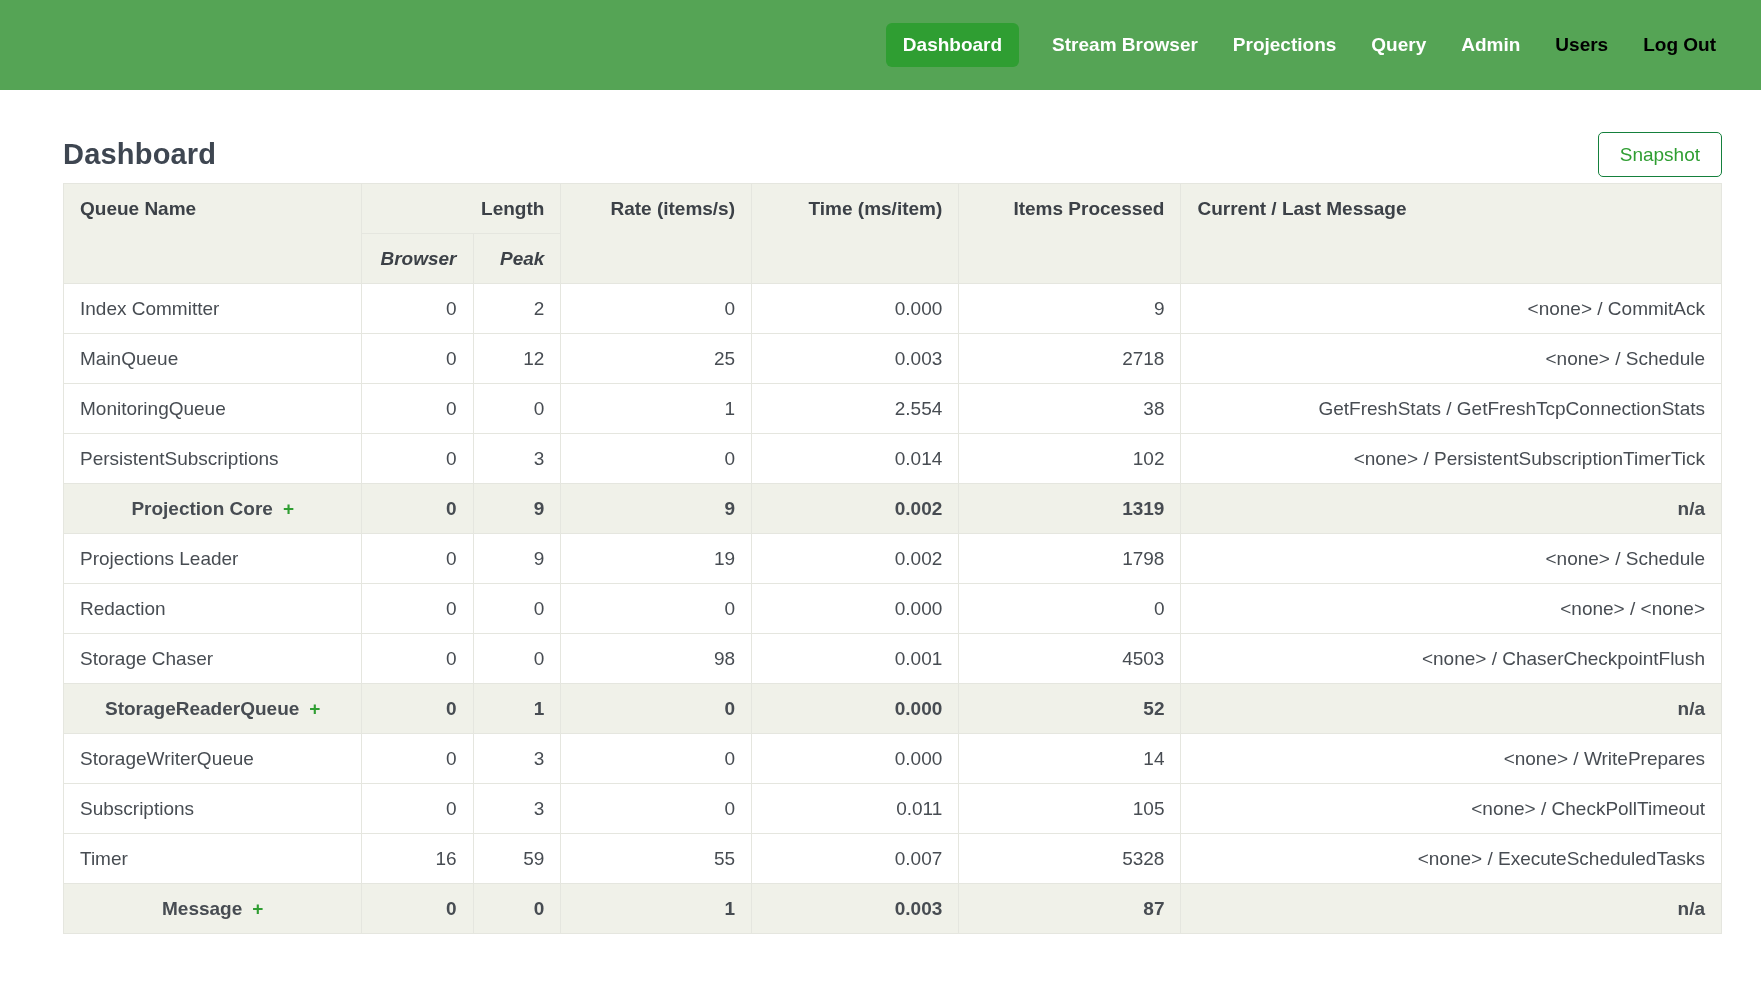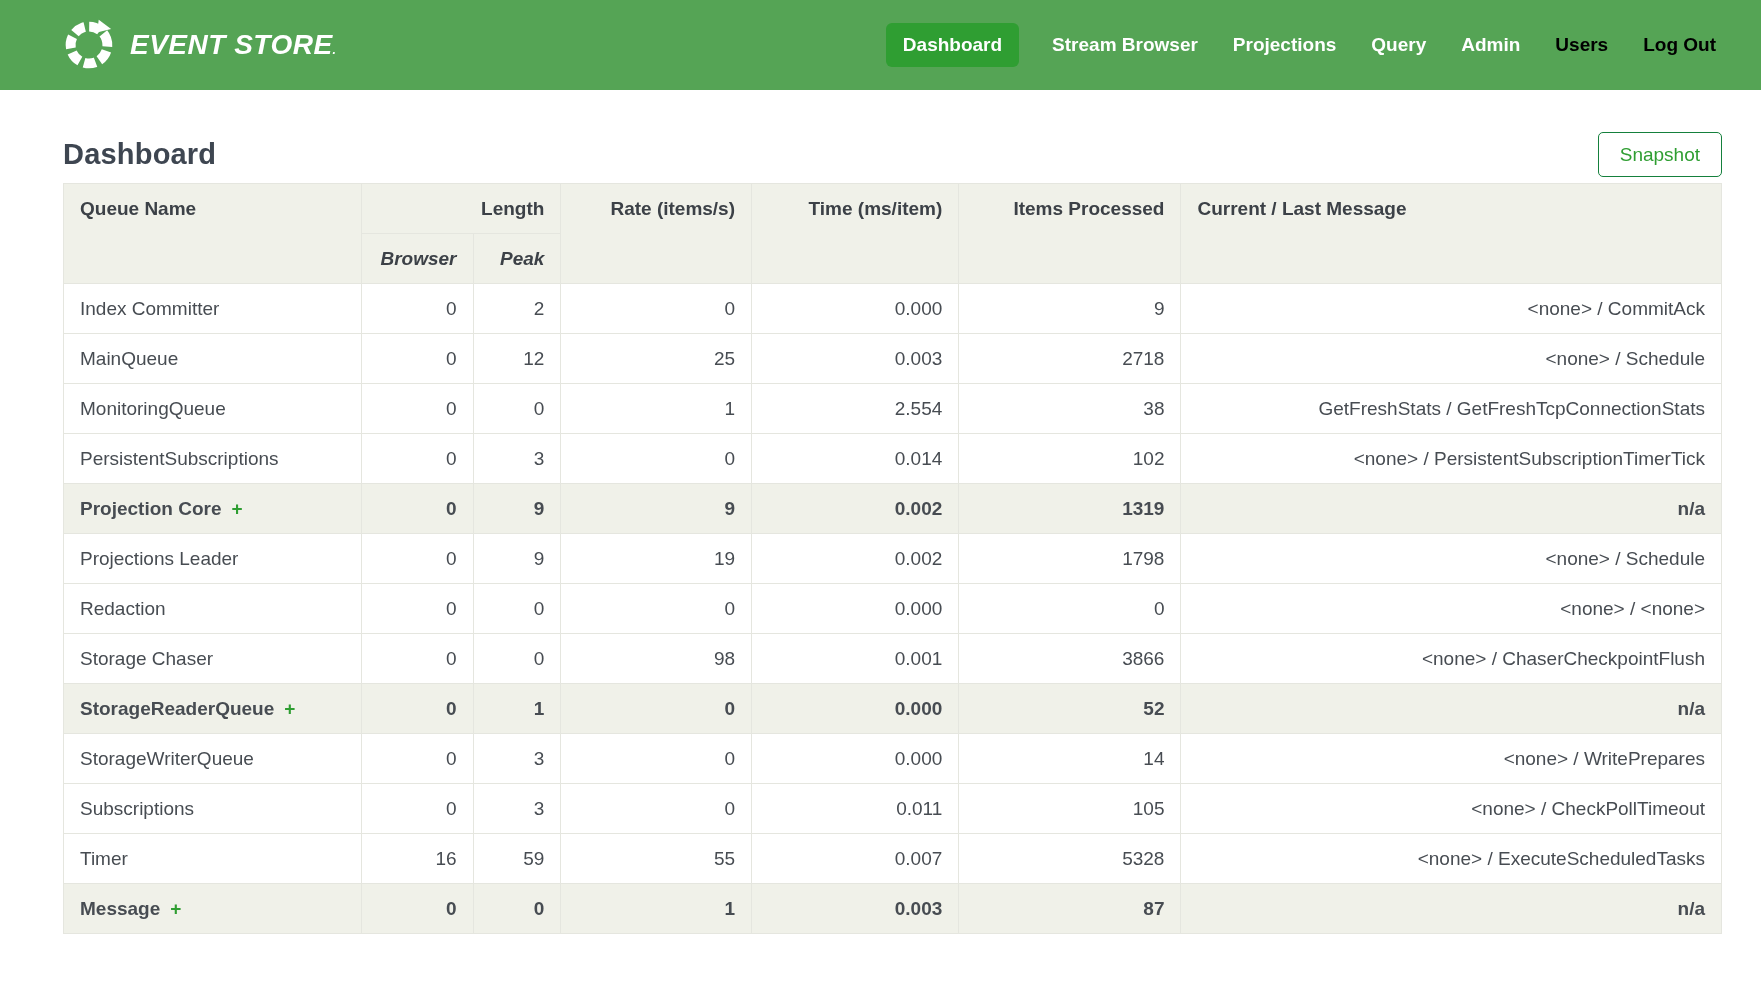--- a/index.html
+++ b/index.html
@@ -127,43 +127,34 @@
   }
   .queues td.num, .queues td.msg { text-align: right; }
   .queues td.name { text-align: left; }
   .queues tr.group td {
     background: #f0f1e9;
     font-weight: bold;
   }
   .name-wrap {
     display: flex;
     align-items: center;
-    justify-content: flex-start;
+    justify-content: center;
   }
   .plus {
     color: #2f9e32;
     font-weight: bold;
     font-size: 19px;
     cursor: pointer;
     padding-left: 10px;
   }
 </style>
 </head>
 <body>
 
 <div class="topbar">
-  <div class="logo">
-    <span style="display:inline-flex;">
-      <svg width="54" height="54" viewBox="0 0 44 44">
-        <circle cx="22" cy="22" r="15" fill="none" stroke="#ffffff" stroke-width="8" stroke-dasharray="9.5 3.6" stroke-dashoffset="3" transform="rotate(-20 22 22)"></circle>
-        <polygon points="27,0.5 38,6.5 27,11" fill="#ffffff" transform="rotate(8 22 22)"></polygon>
-      </svg>
-    </span>
-    <span class="logo-text"><span>EVENT STORE</span><span class="logo-mark">.</span></span>
-  </div>
   <div class="nav">
     <a class="nav-item active">Dashboard</a>
     <a class="nav-item">Stream Browser</a>
     <a class="nav-item">Projections</a>
     <a class="nav-item">Query</a>
     <a class="nav-item">Admin</a>
     <a class="nav-item muted">Users</a>
     <a class="nav-item muted">Log Out</a>
   </div>
 </div>
@@ -266,21 +257,21 @@
         <td class="num">0.000</td>
         <td class="num">0</td>
         <td class="msg">&lt;none&gt; / &lt;none&gt;</td>
       </tr>
       <tr>
         <td class="name">Storage Chaser</td>
         <td class="num">0</td>
         <td class="num">0</td>
         <td class="num">98</td>
         <td class="num">0.001</td>
-        <td class="num">3866</td>
+        <td class="num">4503</td>
         <td class="msg">&lt;none&gt; / ChaserCheckpointFlush</td>
       </tr>
       <tr class="group">
         <td class="name">
           <div class="name-wrap">
               <span>StorageReaderQueue</span>
               <span class="plus">+</span>
             </div>
         </td>
         <td class="num">0</td>

